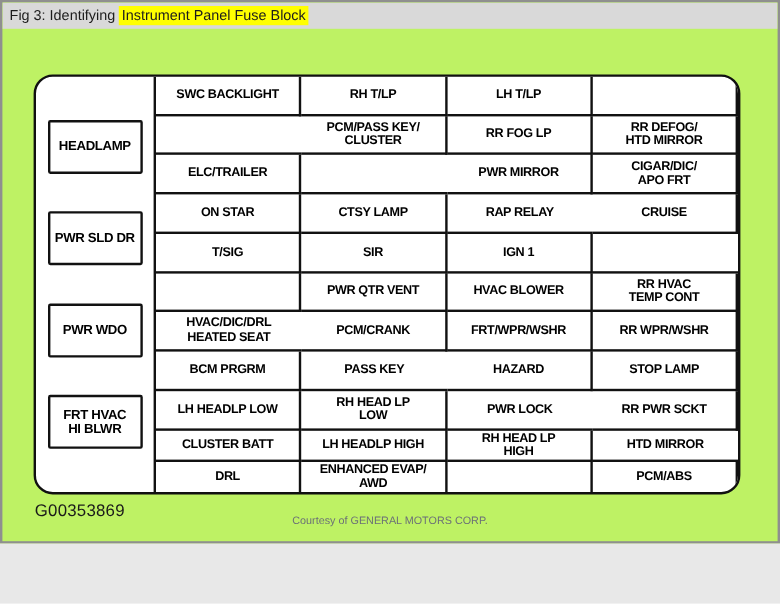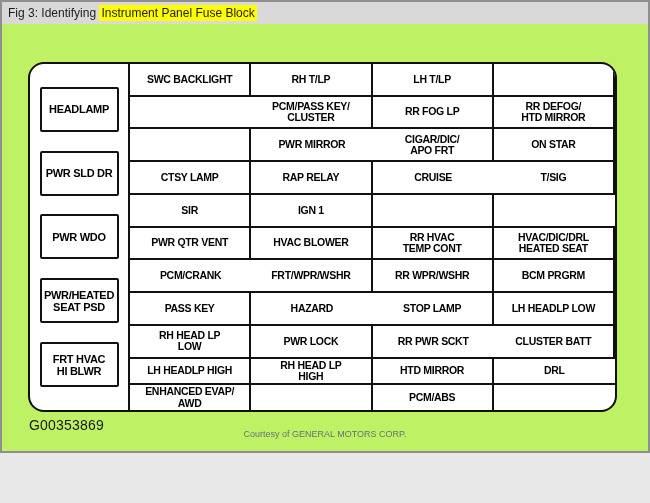--- a/index.html
+++ b/index.html
@@ -98,38 +98,37 @@
 <div class="page">
 
   <div class="titlebar"><span>Fig 3: Identifying </span><span class="hl">Instrument Panel Fuse Block</span></div>
 
   <div class="fuse-container">
 
     <div class="side-panel">
       <div class="side-box">HEADLAMP</div>
       <div class="side-box">PWR SLD DR</div>
       <div class="side-box">PWR WDO</div>
-      <div class="side-box">PWR/HEATED
-SEAT PSD</div>
       <div class="side-box">FRT HVAC
 HI BLWR</div>
     </div>
 
     <div class="grid">
       <div class="cell">SWC BACKLIGHT</div>
       <div class="cell">RH T/LP</div>
       <div class="cell">LH T/LP</div>
       <div class="cell"></div>
       <div class="cell"></div>
 
       <div class="cell">PCM/PASS KEY/
 CLUSTER</div>
       <div class="cell">RR FOG LP</div>
       <div class="cell">RR DEFOG/
 HTD MIRROR</div>
+      <div class="cell">ELC/TRAILER</div>
       <div class="cell"></div>
 
       <div class="cell">PWR MIRROR</div>
       <div class="cell">CIGAR/DIC/
 APO FRT</div>
       <div class="cell">ON STAR</div>
       <div class="cell">CTSY LAMP</div>
       <div class="cell">RAP RELAY</div>
 
       <div class="cell">CRUISE</div>

